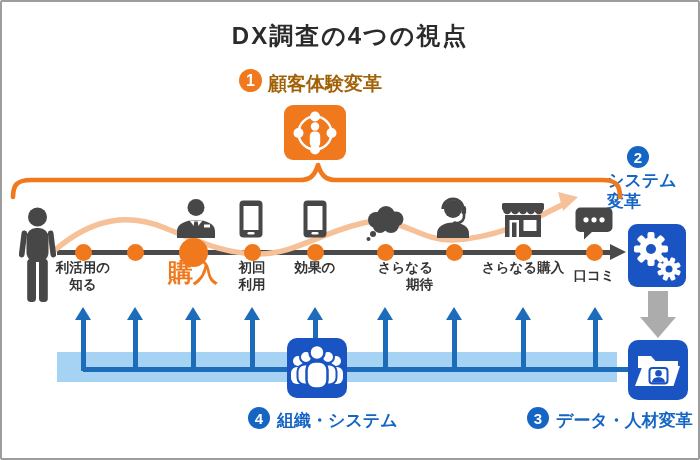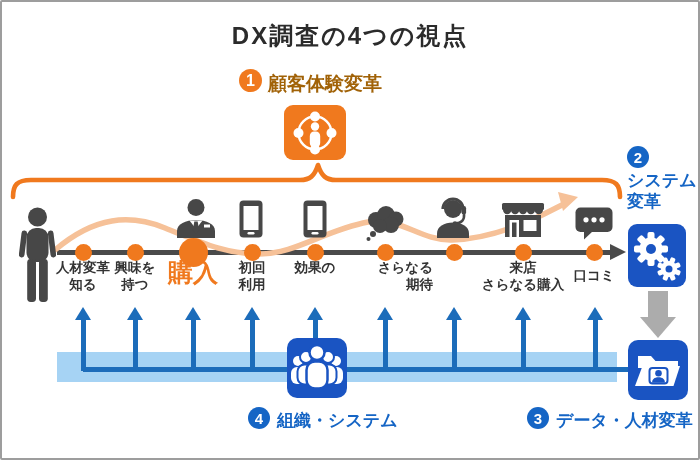--- a/index.html
+++ b/index.html
@@ -75,21 +75,21 @@
       <circle cx="27" cy="17.5" r="4.2" fill="#fff"></circle>
       <rect x="21.8" y="22.5" width="10.4" height="16" rx="4.4" fill="#fff"></rect>
     </svg>
   </div>
 
   <svg class="abs" style="left:10px;top:156px;z-index:2;" width="614" height="46" viewBox="0 0 614 46">
     <path d="M3 41 C3 29 7 24 21 24 L290 24 C300 24 304.5 20 308 9 C311.5 20 316 24 326 24 L592 24 C606 24 610 29 610 41" fill="none" stroke="#f0791e" stroke-width="4.6" stroke-linecap="round" stroke-linejoin="round"></path>
   </svg>
 
   <div class="badge blue" style="left:627px;top:146px;">2</div>
-  <div class="p-label blue" style="left:627px;top:170px;line-height:21px;">
+  <div class="p-label blue" style="left:607px;top:170px;line-height:21px;">
     <div>システム</div>
     <div>変革</div>
   </div>
 
   <svg class="abs" style="left:19px;top:207px;z-index:4;" width="37" height="96" viewBox="0 0 37 96" fill="#474747">
     <circle cx="18.5" cy="10" r="9.5"></circle>
     <rect x="7.5" y="21" width="22" height="34" rx="9.5"></rect>
     <rect x="1.2" y="23.5" width="5.6" height="27" rx="2.8" transform="rotate(7 4 37)"></rect>
     <rect x="30.2" y="23.5" width="5.6" height="27" rx="2.8" transform="rotate(-7 33 37)"></rect>
     <rect x="8.2" y="52" width="8.8" height="43" rx="3.4"></rect>
@@ -168,43 +168,38 @@
 
   <svg class="abs" style="left:575px;top:207px;z-index:4;" width="38" height="33" viewBox="0 0 38 33">
     <rect x="0.5" y="0.5" width="37" height="24.5" rx="5" fill="#474747"></rect>
     <path d="M9 24 v8.5 l9 -8.5 z" fill="#474747"></path>
     <circle cx="11" cy="12.8" r="2.6" fill="#fff"></circle>
     <circle cx="19" cy="12.8" r="2.6" fill="#fff"></circle>
     <circle cx="27" cy="12.8" r="2.6" fill="#fff"></circle>
   </svg>
 
   <div class="stage-label" style="left:35px;top:260px;">
-    <div>人材変革</div>
+    <div>利活用の</div>
     <div>知る</div>
-  </div>
-  <div class="stage-label" style="left:87px;top:260px;">
-    <div>興味を</div>
-    <div>持つ</div>
   </div>
   <div class="stage-label highlight" style="left:145px;top:259px;">
     <div>購入</div>
   </div>
   <div class="stage-label" style="left:204px;top:260px;">
     <div>初回</div>
     <div>利用</div>
   </div>
   <div class="stage-label" style="left:267px;top:260px;">
     <div>効果の</div>
   </div>
   <div class="stage-label" style="left:337px;top:260px;text-align:right;">
     <div>さらなる</div>
     <div>期待</div>
   </div>
   <div class="stage-label" style="left:475px;top:260px;">
-    <div>来店</div>
     <div>さらなる購入</div>
   </div>
   <div class="stage-label single" style="left:546px;top:260px;">
     <div>口コミ</div>
   </div>
 
   <div class="up-arrow" style="left:75px;top:307px;">
       <div class="head"></div>
       <div class="shaft"></div>
     </div>

